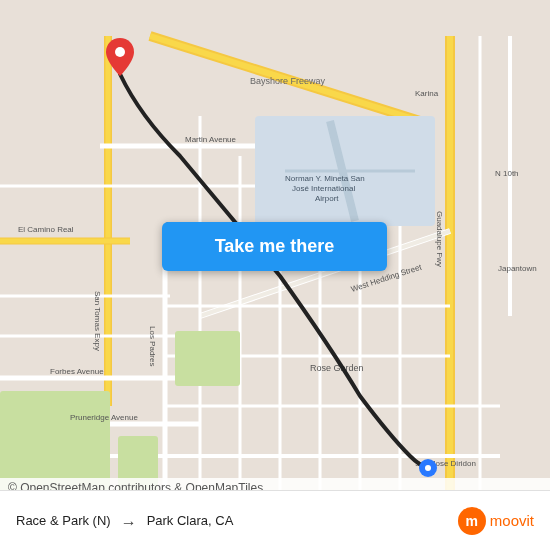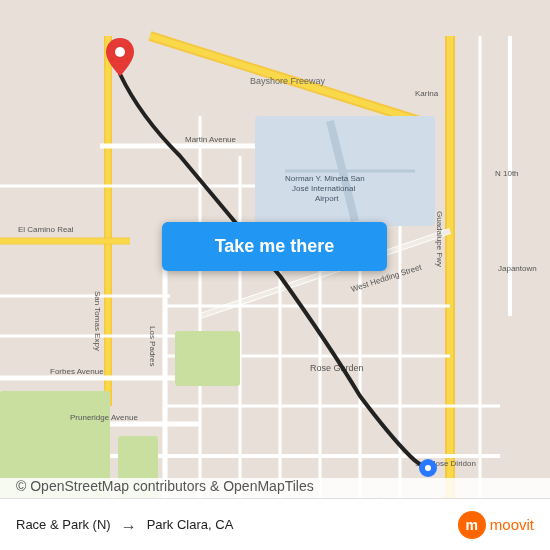--- a/index.html
+++ b/index.html
@@ -54,34 +54,34 @@
       justify-content: center;
       box-shadow: 0 2px 8px rgba(0,0,0,0.3);
       z-index: 100;
     }
 
     
     #attribution {
       height: 20px;
       background: rgba(255,255,255,0.85);
       display: flex;
-      align-items: flex-start;
-      padding: 0 16px;
-      font-size: 14px;
+      align-items: center;
+      padding: 0 8px;
+      font-size: 12px;
       color: #555;
       position: absolute;
       bottom: 52px;
       left: 0;
       right: 0;
       z-index: 60;
     }
 
     
     #bottom-bar {
-      height: 52px;
+      height: 60px;
       background: #fff;
       display: flex;
       align-items: center;
       padding: 0 16px;
       border-top: 1px solid #e0e0e0;
       position: absolute;
       bottom: 0;
       left: 0;
       right: 0;
       z-index: 200;

